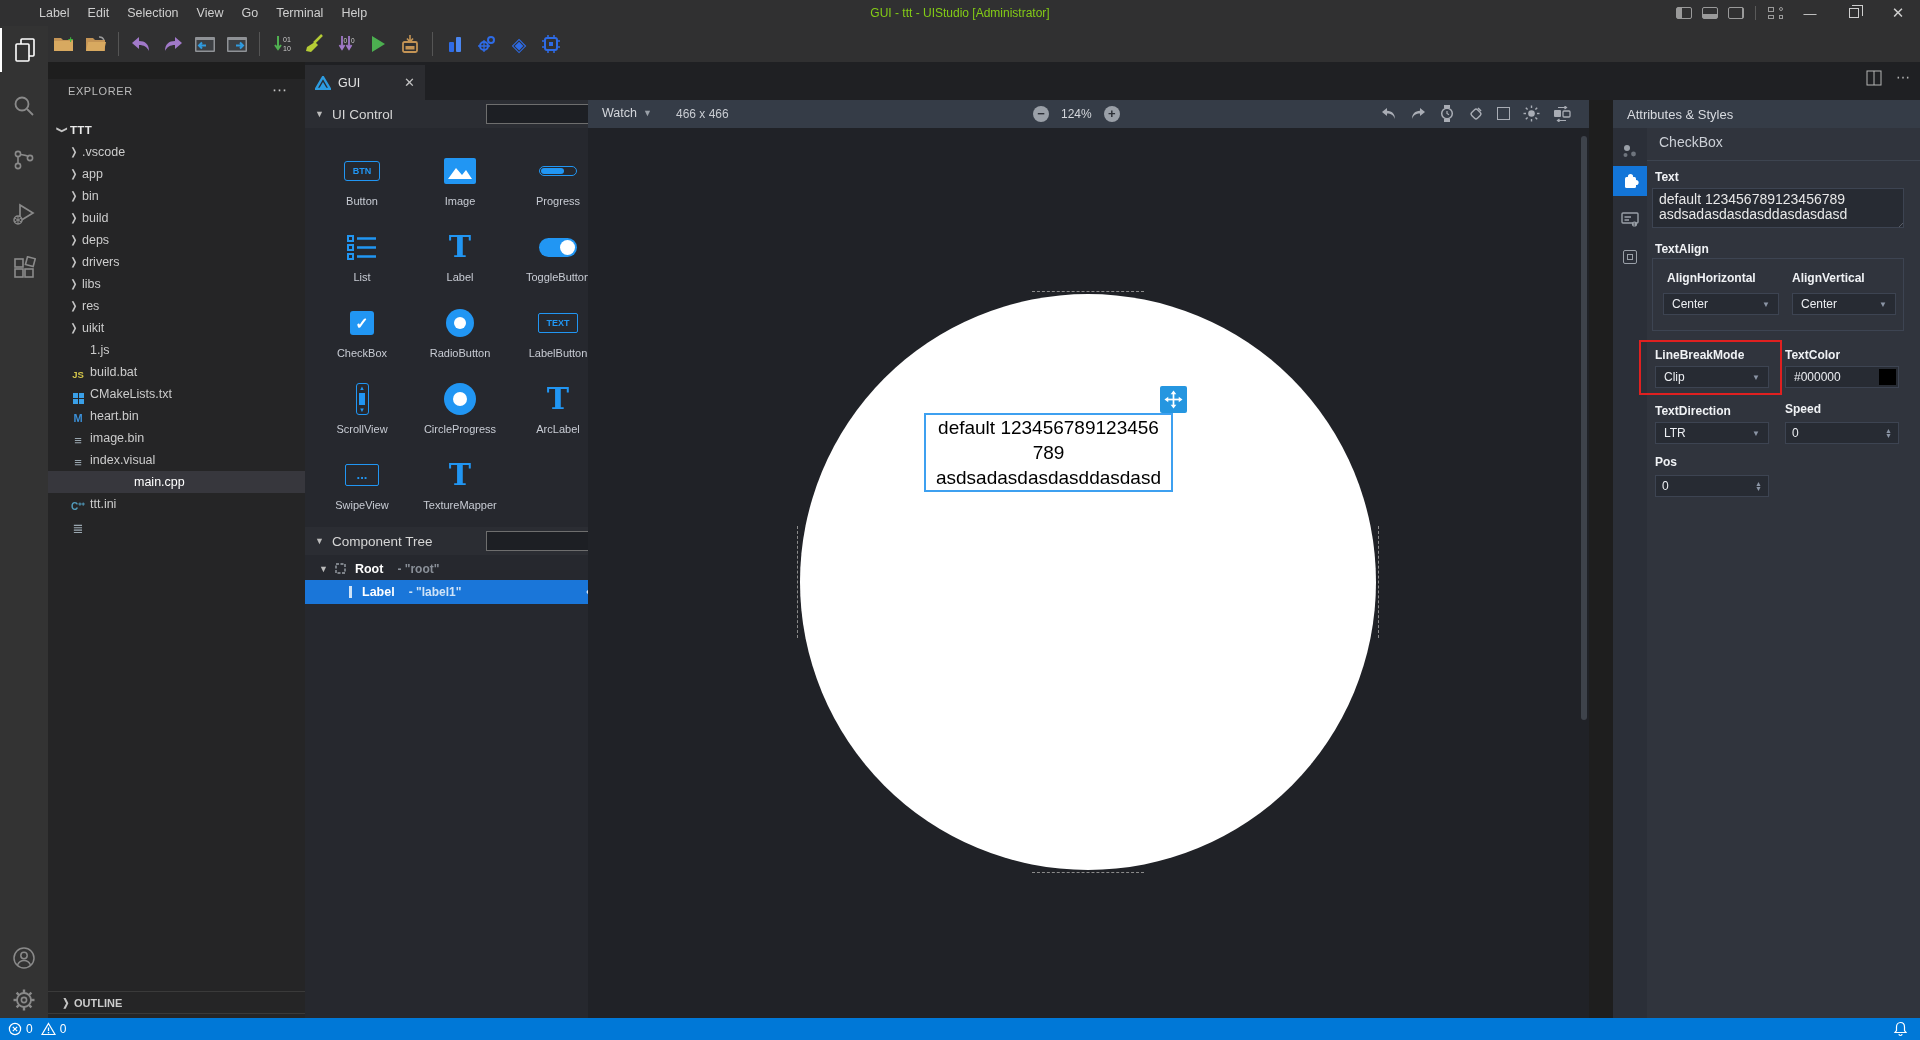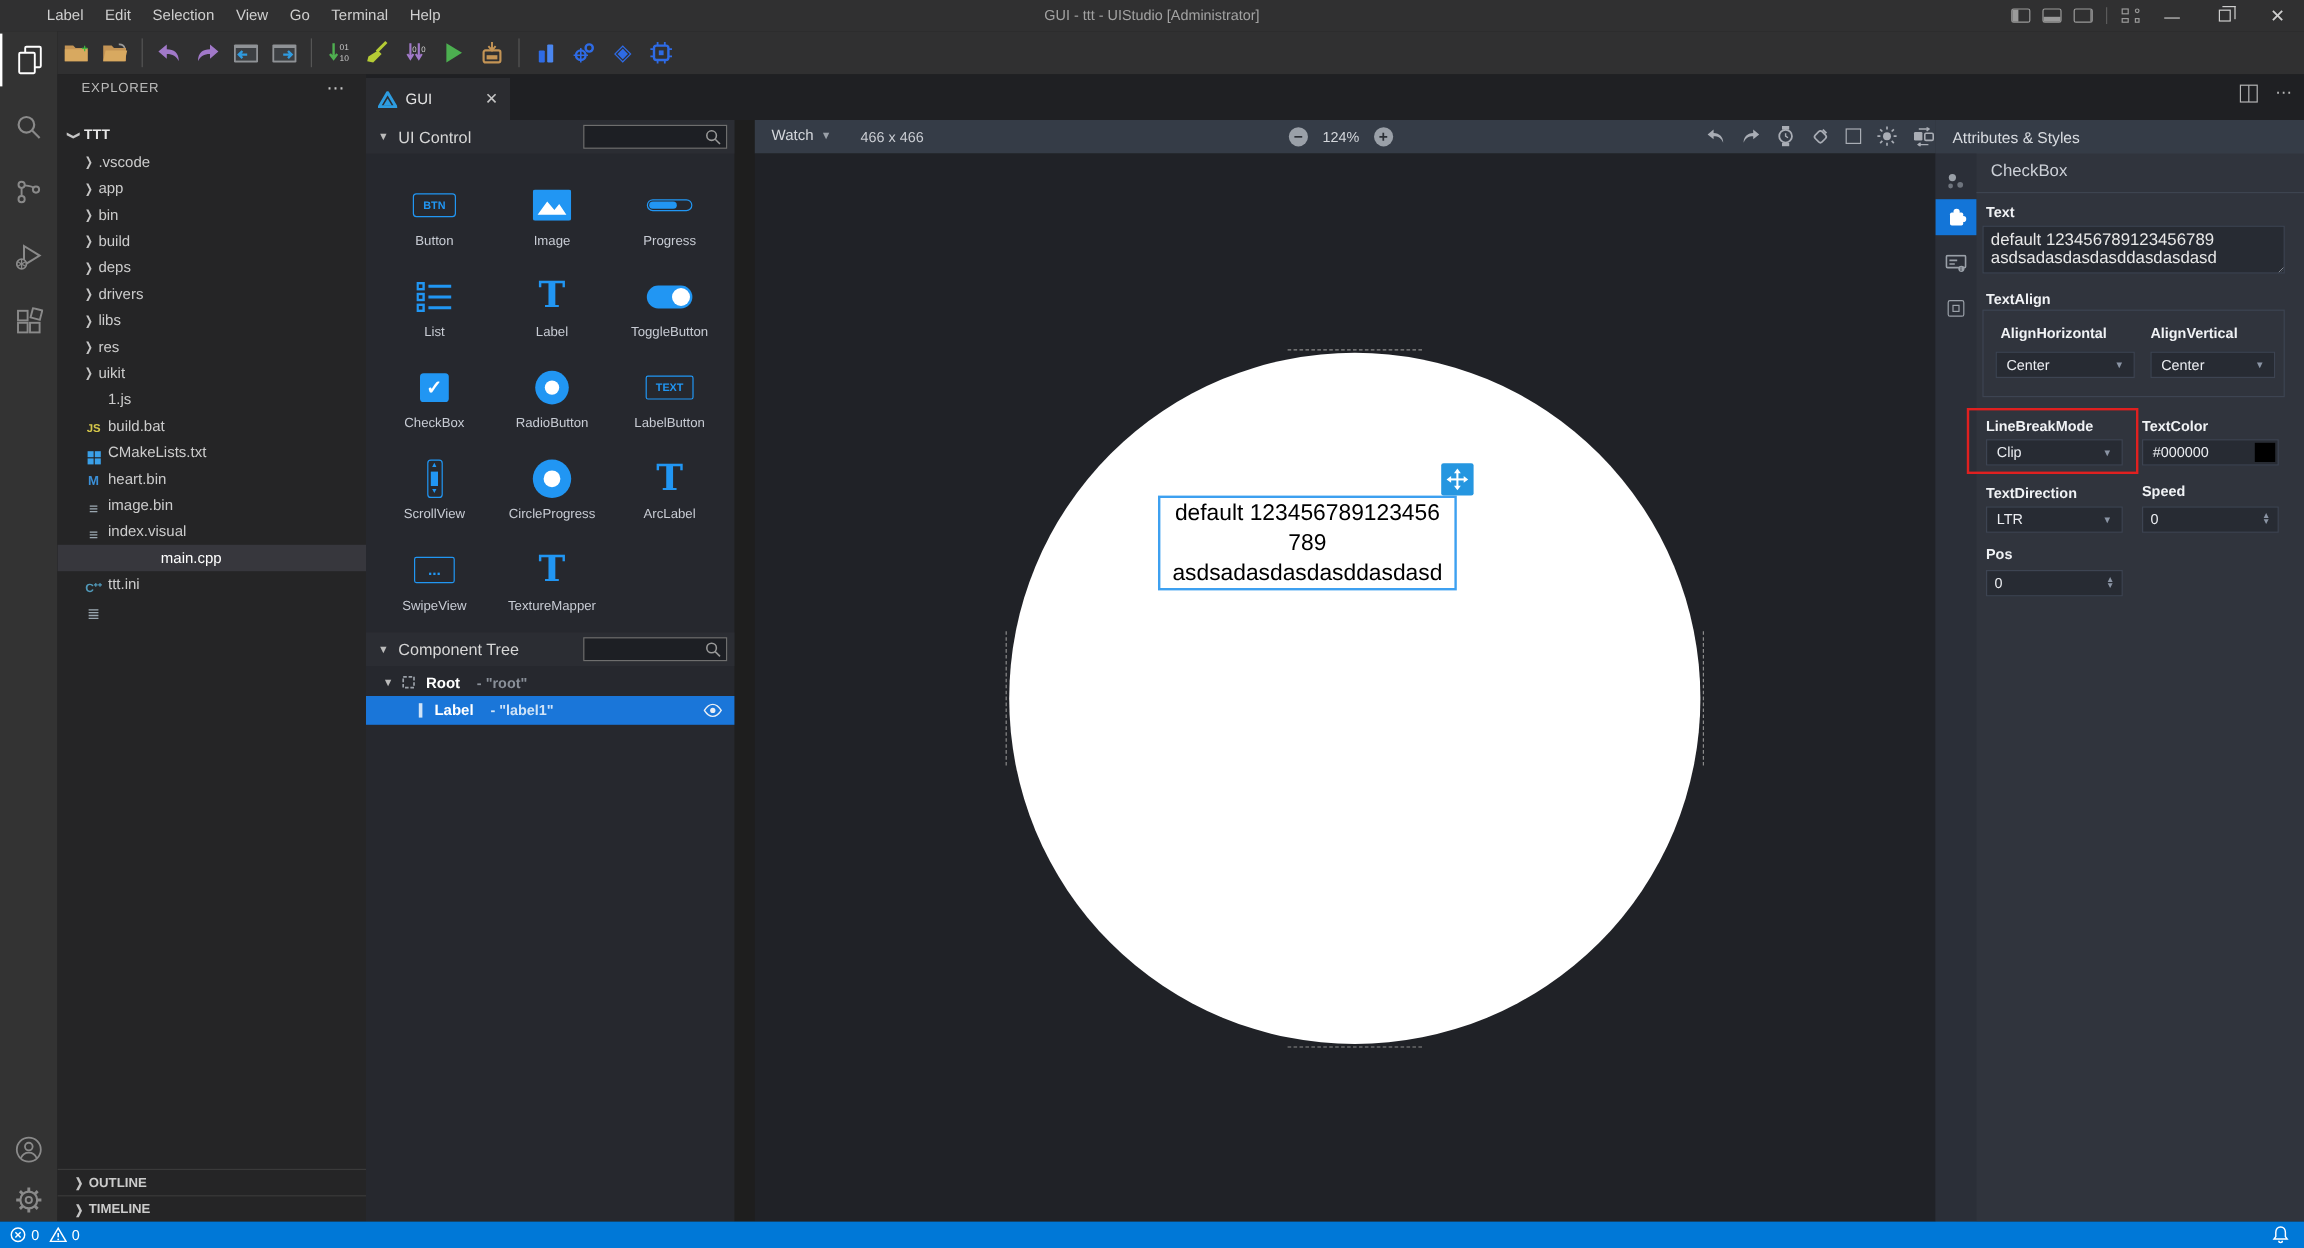--- a/index.html
+++ b/index.html
@@ -6,21 +6,21 @@
   html,body { width:1920px; height:1040px; overflow:hidden; background:#1e1e1e;
     font-family:"Liberation Sans", sans-serif; -webkit-font-smoothing:antialiased; }
   .abs { position:absolute; }
   svg { display:block; }
 
   
   .titlebar { position:absolute; left:0; top:0; width:1920px; height:26px; background:#303031;
     display:flex; align-items:center; color:#cfcfcf; font-size:12.5px; }
   .menus { display:flex; margin-left:30px; }
   .menu { padding:0 9px; line-height:26px; cursor:default; }
-  .win-title { position:absolute; left:0; right:0; text-align:center; font-size:12px; color:#a3a3a3; pointer-events:none; }
+  .win-title { position:absolute; left:0; right:0; text-align:center; font-size:12px; color:#84cc16; pointer-events:none; }
   .win-controls { position:absolute; right:0; top:0; height:26px; display:flex; align-items:center; }
   .lay-ico { width:16px; height:12px; border:1px solid #9a9a9a; border-radius:2px; margin:0 5px; position:relative; }
   .lay-ico > i { position:absolute; background:#9a9a9a; }
   .wc-div { width:1px; height:14px; background:#5a5a5a; margin:0 6px; }
   .wbtn { width:44px; height:26px; display:flex; align-items:center; justify-content:center; color:#cfcfcf; font-size:13px; }
   .restore-ico { width:10px; height:10px; border:1px solid #cfcfcf; position:relative; }
   .restore-ico:before { content:""; position:absolute; left:2px; top:-4px; width:10px; height:10px; border:1px solid #cfcfcf; border-left:none; border-bottom:none; }
 
   
   .toolbar { position:absolute; left:48px; top:26px; width:1872px; height:36px; background:#303031;
@@ -28,21 +28,21 @@
   .tbtn { width:28px; height:28px; display:flex; align-items:center; justify-content:center; margin:0 2px; border-radius:3px; }
   .tb-div { width:1px; height:24px; background:#555; margin:0 6px; }
   .uni-ico { font-size:19px; line-height:1; }
 
   
   .activitybar { position:absolute; left:0; top:26px; width:48px; height:992px; background:#333333; }
   .act-item { position:absolute; left:0; width:48px; height:44px; display:flex; align-items:center; justify-content:center; }
   .act-item.active { border-left:2px solid #ffffff; }
 
   
-  .sidebar { position:absolute; left:48px; top:62px; width:257px; height:956px; background:#252526; color:#cccccc; }
+  .sidebar { position:absolute; left:48px; top:79px; width:257px; height:956px; background:#252526; color:#cccccc; }
   .sb-head { position:absolute; left:20px; top:6px; font-size:11px; letter-spacing:.6px; color:#bbbbbb; }
   .sb-more { position:absolute; right:18px; top:2px; font-size:15px; color:#c5c5c5; }
   .trow { position:absolute; left:0; width:257px; height:22px; display:flex; align-items:center; font-size:12.5px; color:#cccccc; }
   .trow.sel { background:#37373d; }
   .chev { width:16px; text-align:center; font-size:9px; color:#c5c5c5; transform:scale(.9,1.15); }
   .chev.open { display:inline-block; transform:rotate(90deg) scale(.9,1.15); }
   .fic { width:16px; text-align:center; margin-right:4px; font-size:11px;margin-top:48px; }
   .bin-ico { color:#9aa7b0; font-size:13px; }
   .bottom-sec { position:absolute; left:0; width:257px; height:22px; border-top:1px solid #3a3a3a;
     display:flex; align-items:center; font-size:11px; font-weight:bold; color:#cccccc; }
@@ -66,21 +66,21 @@
   .cicon { height:44px; display:flex; align-items:center; justify-content:center; }
   .clabel { font-size:11px; color:#c8ccd4; margin-top:2px; }
   .t-glyph { font-family:"DejaVu Serif", serif; font-weight:bold; font-size:30px; color:#2196f3; line-height:1; }
 
   .ct-row { position:absolute; left:0; width:307px; height:23px; display:flex; align-items:center; font-size:12.5px; color:#d8d8d8; }
   .ct-row .sfx { color:#8a9099; margin-left:14px; font-size:12px; }
   .ct-row.sel { background:#1a76d9; color:#ffffff; }
   .ct-row.sel .sfx { color:#cfe3f7; }
 
   
-  .canvas-area { position:absolute; left:629px; top:100px; width:1001px; height:814px; }
+  .canvas-area { position:absolute; left:588px; top:100px; width:1001px; height:814px; }
   .cv-toolbar { position:absolute; left:0; top:0; width:1001px; height:28px; background:#353c47; color:#d4d7dc; font-size:12.5px; }
   .cv-body { position:absolute; left:0; top:28px; width:1001px; height:890px; background:#202227; overflow:hidden; }
   .zoombtn { width:16px; height:16px; border-radius:50%; background:#9aa0a8; color:#2b2f36; font-size:13px; line-height:15px; text-align:center; font-weight:bold; }
   .circle { position:absolute; left:212px; top:166px; width:576px; height:576px; border-radius:50%; background:#ffffff; }
   .dash-h { position:absolute; width:112px; height:0; border-top:1px dashed #8a8a8a; }
   .dash-v { position:absolute; height:112px; width:0; border-left:1px dashed #8a8a8a; }
   .canvas-label { position:absolute; left:336px; top:285px; width:249px; height:79px; border:2px solid #3da0f0;
     overflow:hidden; text-align:center; color:#000; font-size:19px; line-height:25px; background:transparent; }
   .move-handle { position:absolute; left:572px; top:258px; width:27px; height:27px; background:#2596e0; border-radius:2px;
     display:flex; align-items:center; justify-content:center; }

